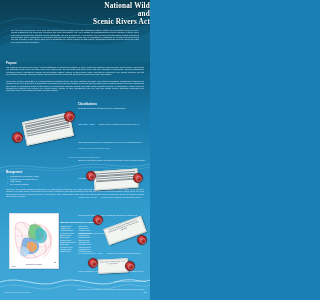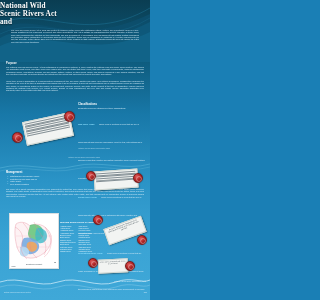--- a/index.html
+++ b/index.html
@@ -10,21 +10,21 @@
   }
   #poster{
     position:relative;width:150px;height:300px;overflow:hidden;
     background:linear-gradient(180deg,#0a3d52 0%,#0d5878 18%,#1878a8 38%,#2a93c6 60%,#3aa3d4 80%,#3fa8d8 100%);
   }
   
   .hdr-wave{position:absolute;left:0;top:0;width:150px;height:62px;overflow:hidden;pointer-events:none;}
   .hdr-wave svg{display:block;}
   
   .title{
-    position:absolute;left:0;top:2px;width:150px;text-align:left;
+    position:absolute;left:0;top:2px;width:150px;text-align:right;
     font-family:"Liberation Serif",serif;font-weight:bold;color:#ffffff;
     font-size:7.2px;line-height:8.2px;letter-spacing:.2px;
     text-shadow:0 .5px 1px rgba(0,0,0,.45);
     z-index:5;
   }
   .title span{display:block;}
   
   .body-copy{
     position:absolute;color:#cfe9f6;font-size:1.95px;line-height:2.35px;
     text-align:justify;letter-spacing:.01px;
@@ -94,22 +94,22 @@
       <path d="M0,30 C35,8 70,52 150,14 L150,62 L0,62 Z" fill="#0d4f6d" opacity="0.85"></path>
       <path d="M0,38 C40,16 80,58 150,22 L150,62 L0,62 Z" fill="#0f5c7f" opacity="0.75"></path>
       <path d="M0,46 C45,26 90,62 150,32 L150,62 L0,62 Z" fill="#12688e" opacity="0.7"></path>
       <path d="M0,24 C40,4 85,46 150,8" fill="none" stroke="#2c9ac4" stroke-width="0.5" opacity="0.55"></path>
       <path d="M0,34 C45,12 92,54 150,18" fill="none" stroke="#2c9ac4" stroke-width="0.4" opacity="0.4"></path>
     </svg>
   </div>
 
   <div class="title">
     <span>National Wild</span>
+    <span>and</span>
     <span>Scenic Rivers Act</span>
-    <span>and</span>
   </div>
 
   <div class="body-copy" style="left:11px;top:29px;width:128px;">The Wild and Scenic Rivers Act of 1968 was created to preserve certain rivers with outstanding natural, cultural, and recreational values in a free-flowing condition for the enjoyment of present and future generations. The Act is notable for safeguarding the special character of these rivers, while also recognizing the potential for their appropriate use and development. It encourages river management that crosses political boundaries and promotes public participation in developing goals for river protection. Rivers may be designated by Congress or, if certain requirements are met, the Secretary of the Interior. Each river is administered by either a federal or state agency. Designated segments need not include the entire river and may include tributaries.</div>
 
   <div class="sec-head" style="left:6px;top:62px;">Purpose</div>
   <div class="body-copy" style="left:6px;top:66px;width:138px;">The National Wild and Scenic Rivers Act was established by Congress on October 2, 1968, creating the National Wild and Scenic Rivers System. The original Act designated eight rivers, and other rivers were added later. The law states that these rivers, with their immediate environments, possess outstandingly remarkable scenic, recreational, geologic, fish and wildlife, historic, cultural, or other similar values, and shall be preserved in free-flowing condition, and that they and their immediate environments shall be protected for the benefit and enjoyment of present and future generations.</div>
   <div class="body-copy" style="left:6px;top:80px;width:138px;">When three levels of designation is a complementary management tool, and many adopted and widely new national boundaries. Classification describes the condition of the river at the time of designation and guides how it will be managed; it does not limit recreational use or restrict access. Rivers are classified as wild, scenic, or recreational based on the degree of development, shoreline access, and water quality present at the time of designation. Federal agencies including the National Park Service, U.S. Forest Service, Bureau of Land Management, and U.S. Fish and Wildlife Service administer designated river segments, often in cooperation with state and local partners.</div>
 
   <div class="doc" style="left:24px;top:117px;width:46px;height:22px;transform:rotate(-12deg);">
     <div class="lines">

